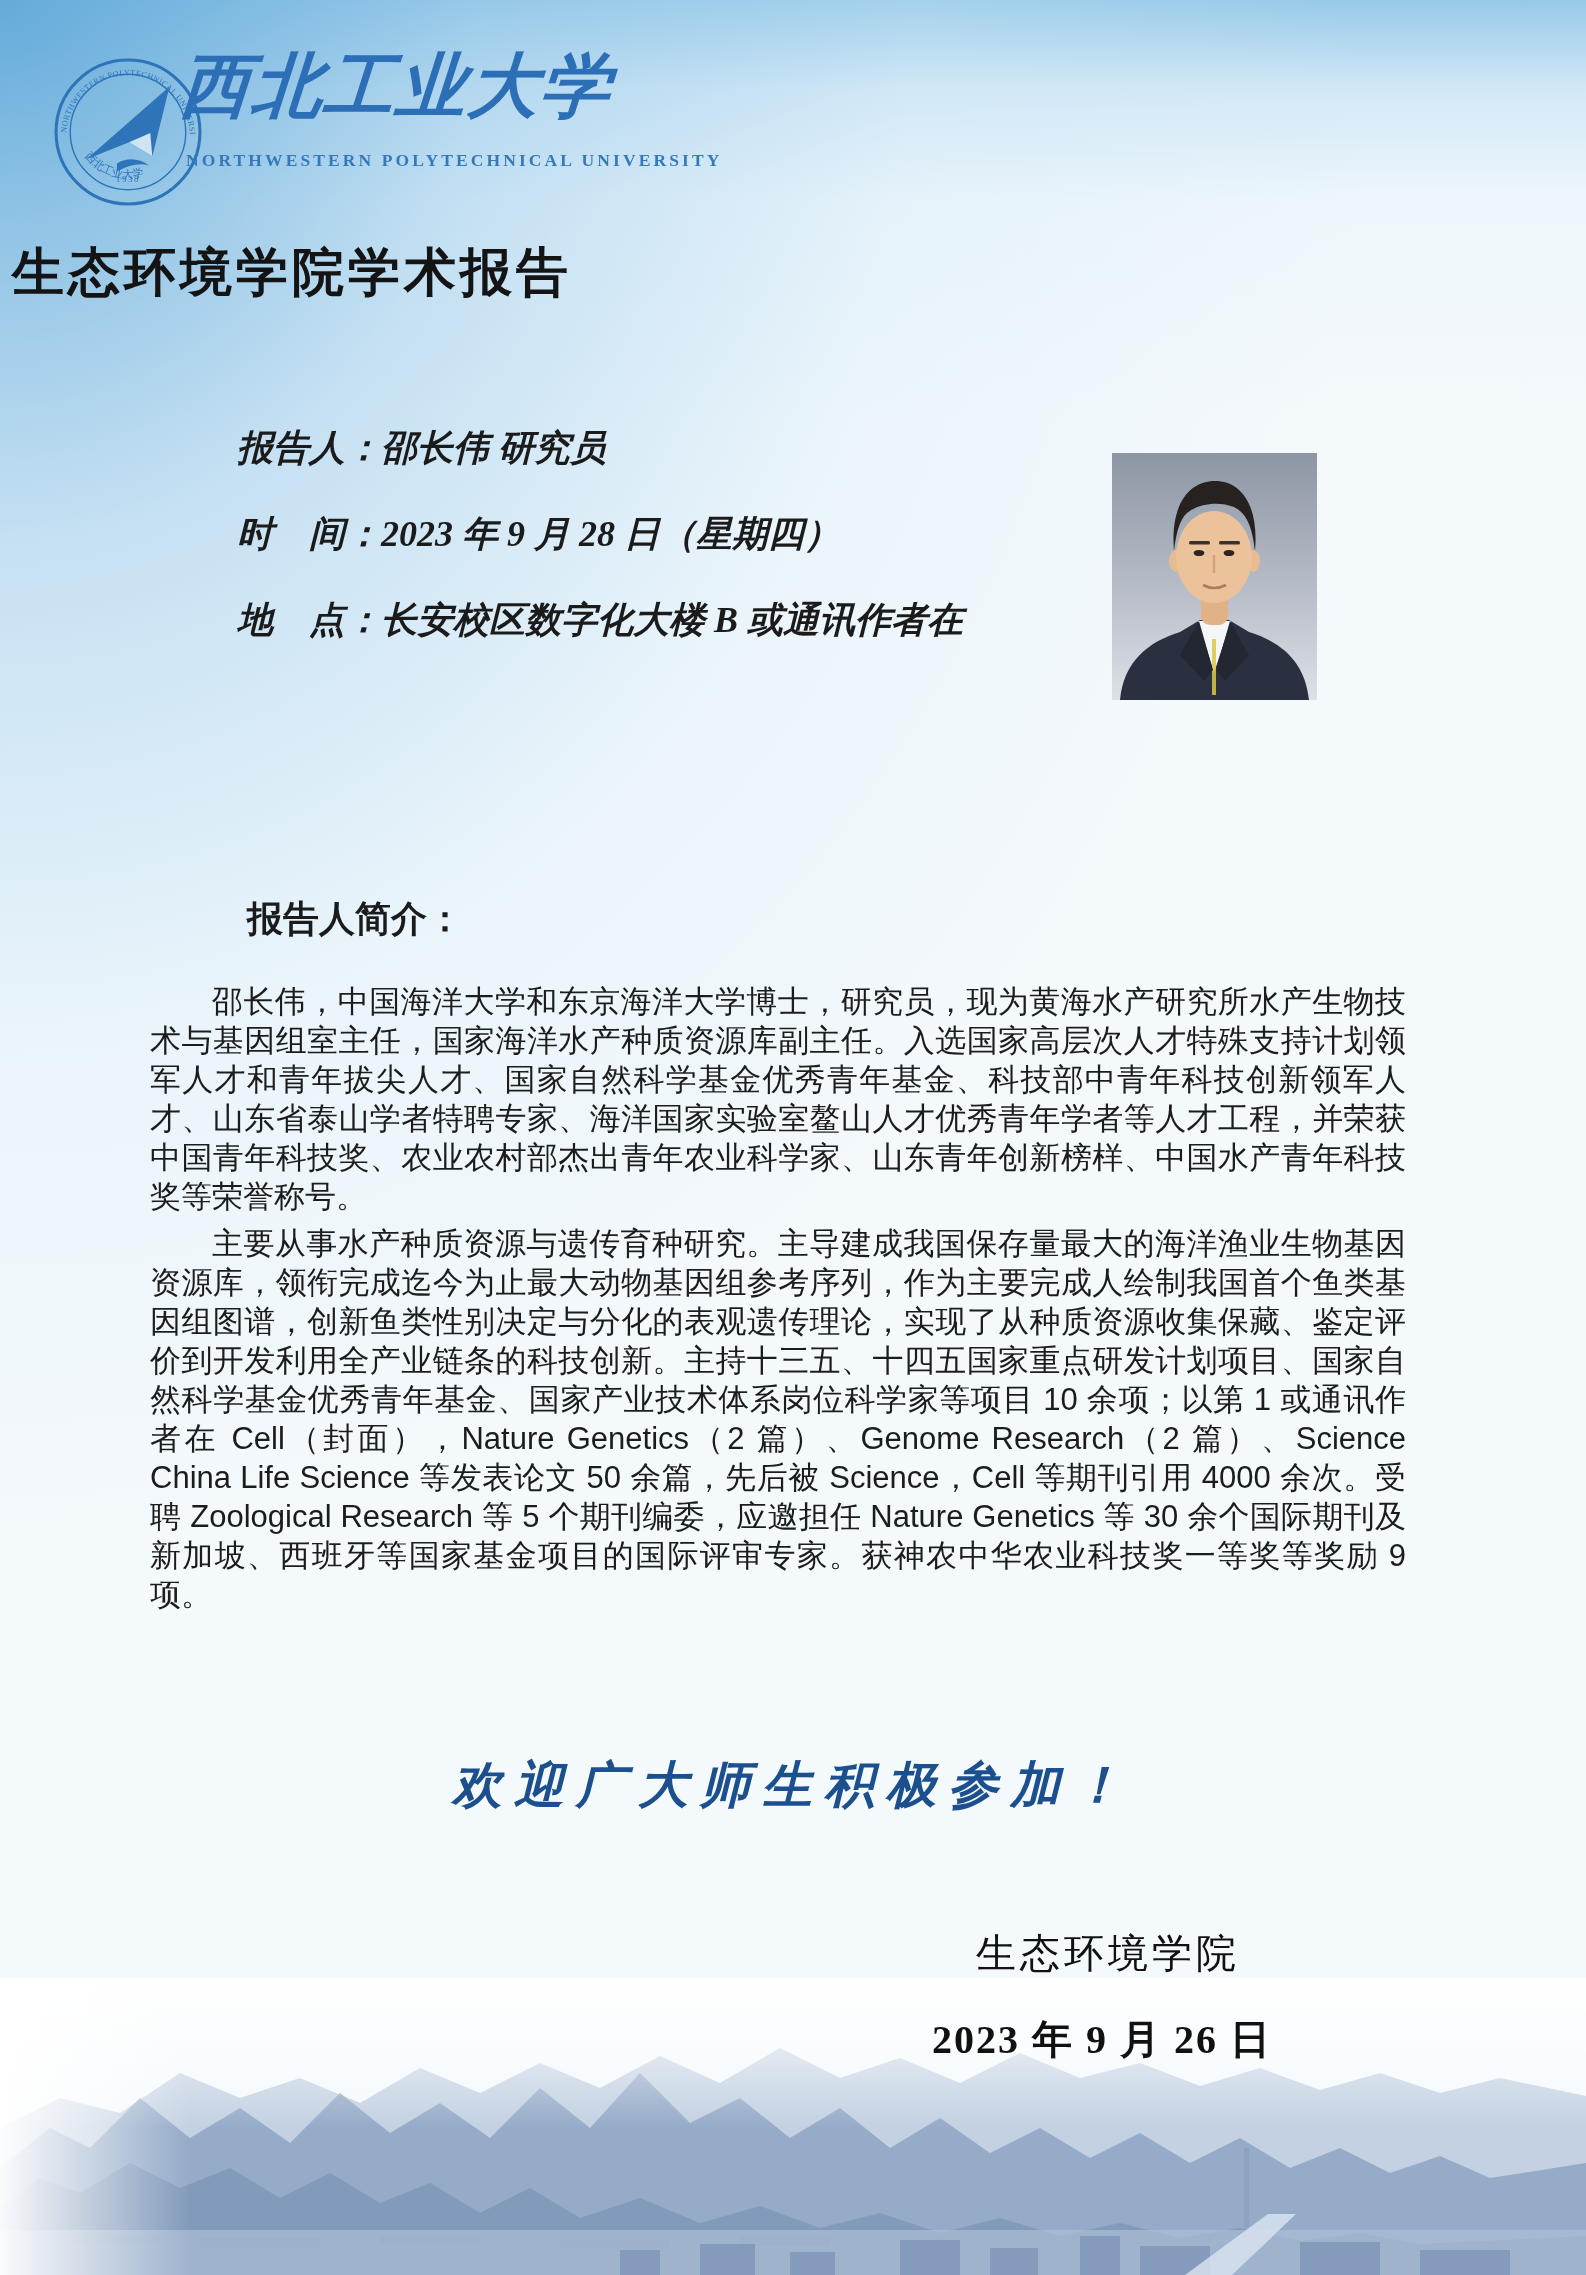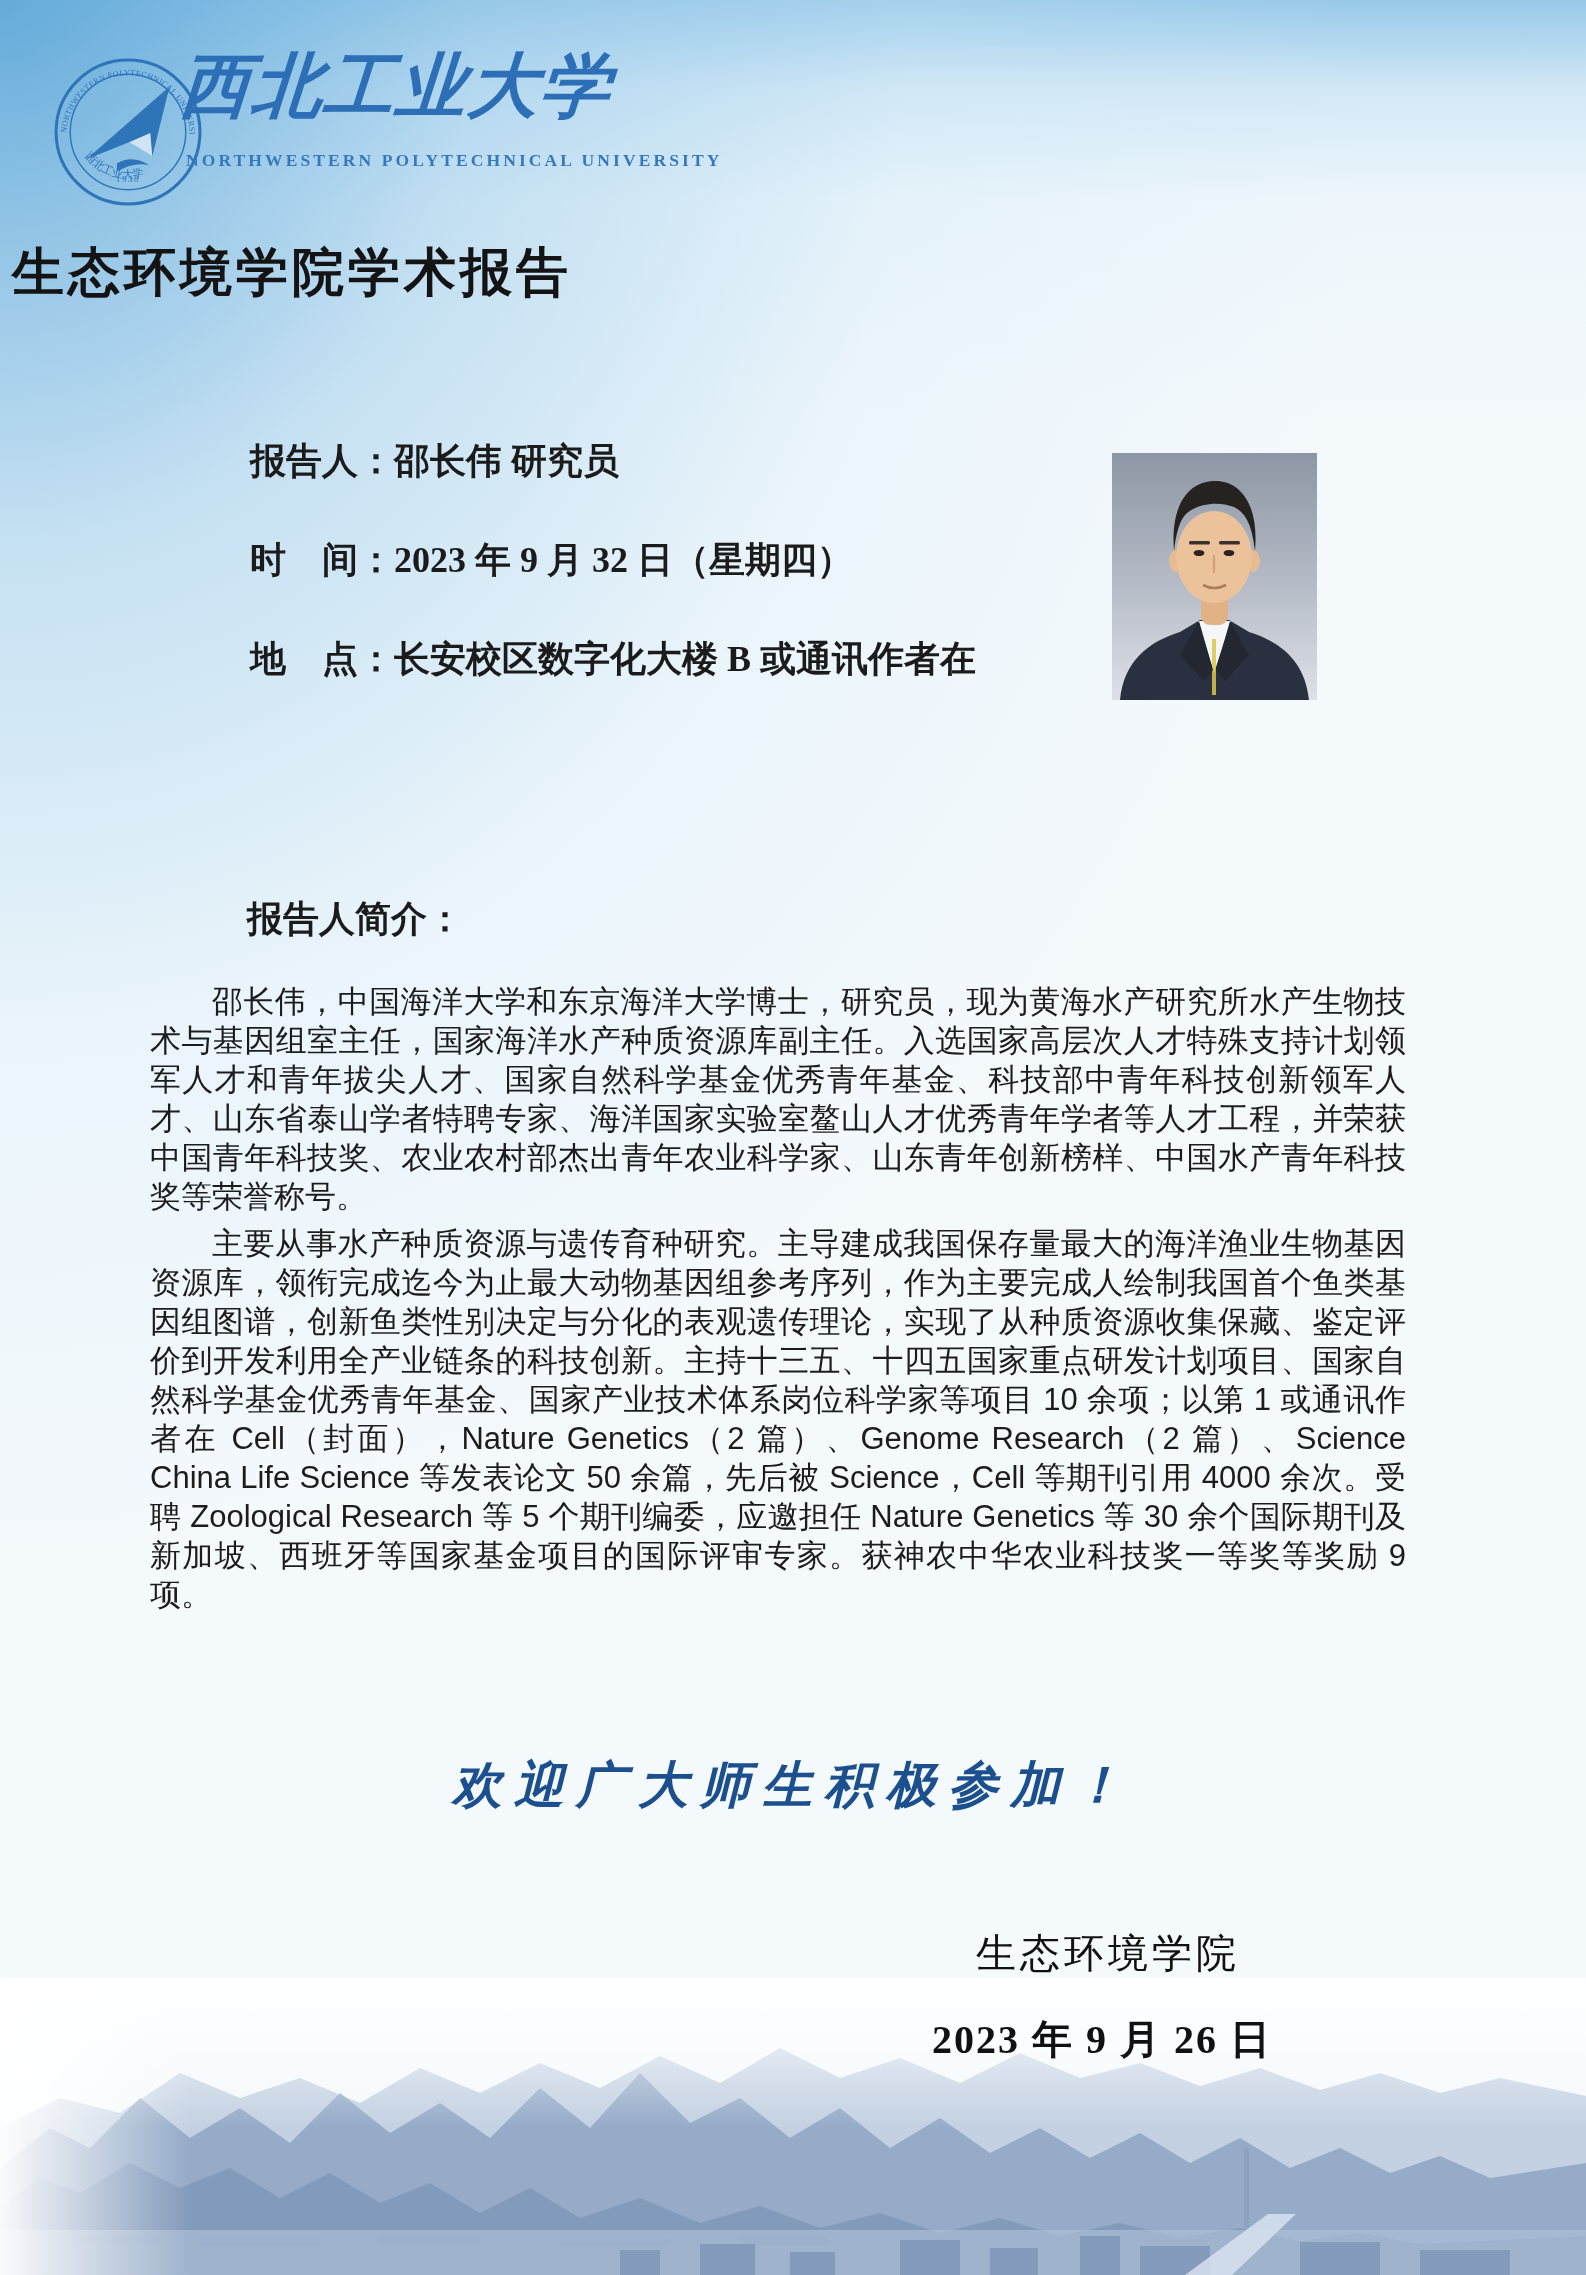--- a/index.html
+++ b/index.html
@@ -30,21 +30,21 @@
   }
   
   .main-title{
     position:absolute;left:0;top:226px;width:100%;
     margin:12px;
     font-size:52px;font-weight:bold;letter-spacing:4px;color:#141414;
   }
   
   .info{position:absolute;left:237px;top:405px;width:880px;
     font-size:36px;line-height:86px;font-weight:bold;color:#1b1b1b;}
-  .info-row{margin:13px;}
+  .info-row{margin:0;font-style:italic;}
   
   .photo{position:absolute;left:1112px;top:453px;width:205px;height:247px;}
   .photo svg{display:block;}
   
   .bio-heading{position:absolute;left:237px;top:885px;margin:10px;
     font-size:36px;font-weight:bold;color:#1b1b1b;}
   .bio-text{
     position:absolute;left:150px;top:982px;width:1256px;
     font-family:"Liberation Sans","DejaVu Sans",sans-serif;
     font-size:31px;line-height:39px;text-align:justify;color:#1c1c1c;
@@ -94,21 +94,21 @@
     </svg>
   </div>
 
   <div class="calligraphy">西北工业大学</div>
   <div class="univ-en">NORTHWESTERN POLYTECHNICAL UNIVERSITY</div>
 
   <h1 class="main-title">生态环境学院学术报告</h1>
 
   <section class="info">
     <div class="info-row"><span>报告人：</span><span>邵长伟 研究员</span></div>
-    <div class="info-row"><span>时　间：</span><span>2023 年 9 月 32 日（星期四）</span></div>
+    <div class="info-row"><span>时　间：</span><span>2023 年 9 月 28 日（星期四）</span></div>
     <div class="info-row"><span>地　点：</span><span>长安校区数字化大楼 B 或通讯作者在</span></div>
   </section>
 
   <div class="photo">
     <svg width="205" height="247" viewBox="0 0 205 247">
       <defs>
         <linearGradient id="phBg" x1="0" y1="0" x2="0" y2="1">
           <stop offset="0" stop-color="#8d96a4"></stop>
           <stop offset="0.55" stop-color="#b7bdc8"></stop>
           <stop offset="1" stop-color="#dde1e7"></stop>

